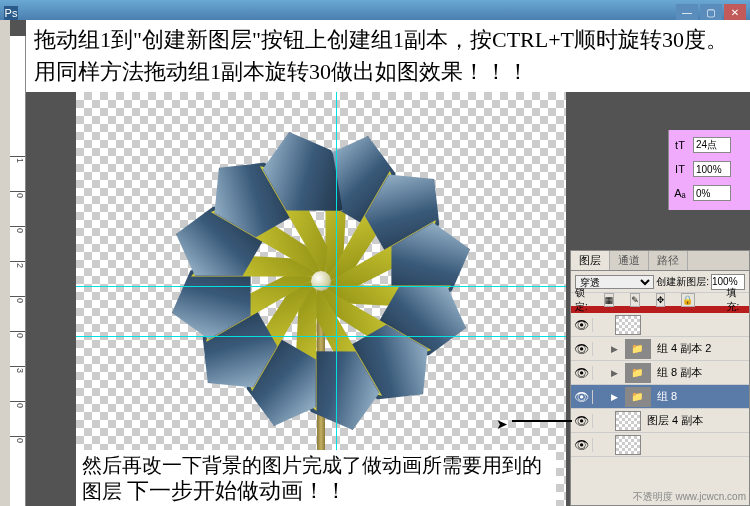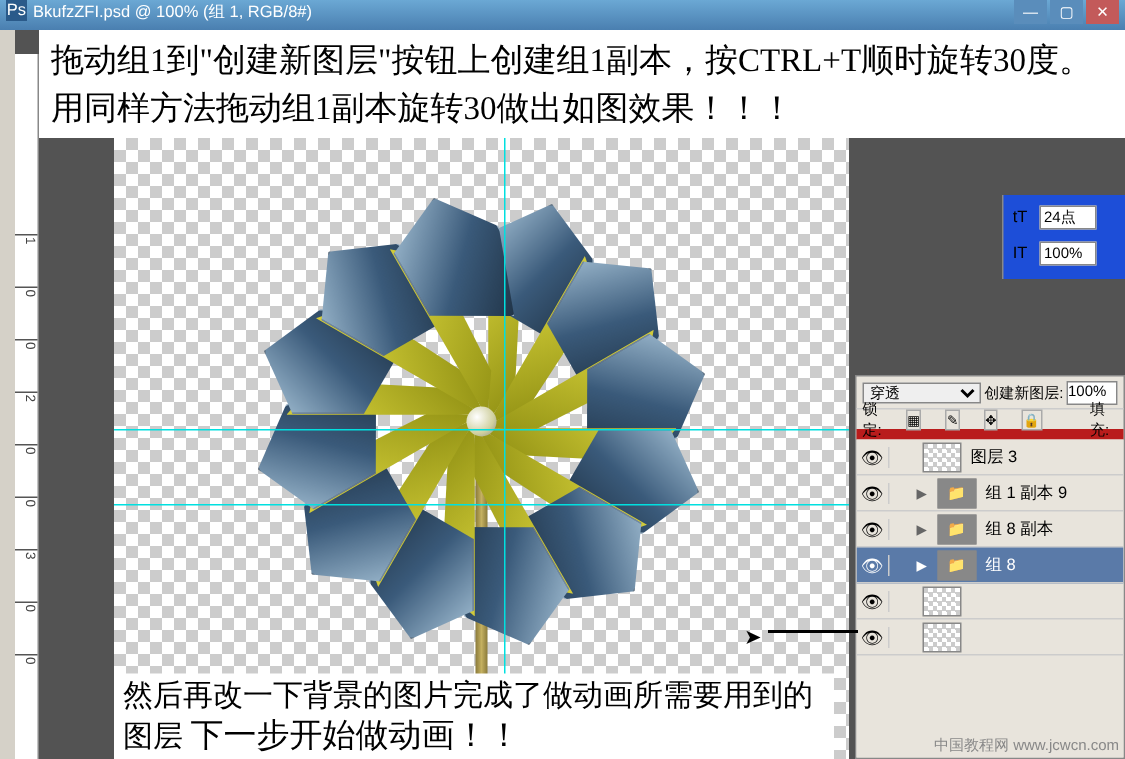--- a/index.html
+++ b/index.html
@@ -1,17 +1,17 @@
 <!DOCTYPE html>
 <html><head>
 <meta charset="utf-8">
 <style>
 *{margin:0;padding:0;box-sizing:border-box;font-family:"Microsoft YaHei","SimSun",sans-serif}
 body{width:750px;height:506px;overflow:hidden;background:#d5d1c8;position:relative;font-size:12px}
-.titlebar{height:20px;background:linear-gradient(#6ba8d4,#4a7fb0);display:flex;align-items:flex-start;padding:0 4px;color:#fff;font-size:11px}
+.titlebar{height:20px;background:linear-gradient(#6ba8d4,#4a7fb0);display:flex;align-items:flex-end;padding:0 4px;color:#fff;font-size:11px}
 .titlebar .ico{width:14px;height:14px;background:#2a5a8a;margin-right:4px;display:flex;align-items:center;justify-content:center}
 .titlebar .spacer{flex:1}
 .titlebar .winbtn{width:22px;height:16px;margin-left:2px;background:#5a8dbb;display:flex;align-items:center;justify-content:center;color:#fff;font-size:10px}
 .titlebar .close{background:#c35a5a}
 .overlay-top{position:absolute;left:26px;top:20px;right:0;background:#fff;padding:4px 8px;font-size:22px;line-height:32px;color:#000;z-index:50;font-family:"SimSun"}
 .workspace{position:absolute;left:0;top:20px;right:0;bottom:0;background:#535353}
 .ruler-h{position:absolute;left:26px;top:0;right:0;height:16px;background:#fff;border-bottom:1px solid #888;z-index:2}
 .ruler-h .tick{position:absolute;top:0;bottom:0;border-left:1px solid #555;font-size:9px;color:#444;padding-left:1px}
 .ruler-v{position:absolute;left:10px;top:16px;bottom:0;width:16px;background:#fff;border-right:1px solid #888;z-index:2}
 .ruler-v .tick{position:absolute;left:0;right:0;border-top:1px solid #555;font-size:9px;color:#444;writing-mode:vertical-rl;padding-top:1px}
@@ -22,21 +22,21 @@
 .stick{position:absolute;left:50%;top:50%;width:8px;height:260px;background:linear-gradient(90deg,#8a7a3a,#c4b060,#8a7a3a);transform:translateX(-50%)}
 .blade{position:absolute;left:0;top:0;transform-origin:0 0}
 .petal{position:absolute;left:-18px;top:-130px;width:45px;height:130px;background:linear-gradient(135deg,#d8d040 0%,#c4c030 40%,#8a8a10 100%);clip-path:polygon(50% 0,100% 15%,90% 80%,50% 100%,50% 100%)}
 .flap{position:absolute;left:5px;top:-145px;width:70px;height:95px;background:linear-gradient(135deg,#a8c4d8,#3a5a7a,#1a2a3a);clip-path:polygon(0 20%,60% 0,100% 40%,70% 100%,0 70%);border:1px solid rgba(255,255,255,.3)}
 .hub{position:absolute;left:-10px;top:-10px;width:20px;height:20px;border-radius:50%;background:radial-gradient(circle at 35% 35%,#fff,#d0d0a0 60%,#888)}
 .guide-h{position:absolute;left:0;right:0;height:1px;background:#00e0e0;z-index:5}
 .guide-v{position:absolute;top:0;bottom:0;width:1px;background:#00e0e0;z-index:5}
 .cursor{position:absolute;font-size:14px;color:#000;z-index:6}
 .overlay-bottom{position:absolute;left:76px;bottom:0;width:480px;background:#fff;padding:2px 6px;font-size:20px;color:#000;z-index:50;line-height:26px;font-family:"SimSun"}
 .overlay-bottom .big{font-size:22px}
-.right-char{position:absolute;right:0;top:130px;width:82px;background:#1d4ed8;border-left:1px solid #888;z-index:40;padding:4px 2px;font-size:11px}
+.right-char{position:absolute;right:0;top:130px;width:82px;background:#f0abfc;border-left:1px solid #888;z-index:40;padding:4px 2px;font-size:11px}
 .char-row{display:flex;align-items:center;height:22px;gap:4px;margin-bottom:2px}
 .char-row .ico{width:18px;text-align:center}
 .char-row input{width:38px;height:16px;font-size:10px;border:1px solid #888;padding:0 2px}
 .layers-panel{position:absolute;right:0;top:250px;width:180px;bottom:0;background:#e8e4dc;border:1px solid #888;z-index:45;display:flex;flex-direction:column;font-size:11px}
 .lp-tabs{display:flex;background:#d5d1c8;height:20px;border-bottom:1px solid #888}
 .lp-tab{padding:2px 8px;border-right:1px solid #aaa;color:#555}
 .lp-tab.active{background:#e8e4dc;color:#000}
 .lp-opts{display:flex;align-items:center;height:22px;padding:0 4px;gap:2px;border-bottom:1px solid #ccc}
 .lp-opts select{height:14px;font-size:10px;flex:1;border:1px solid #888}
 .lp-opts .opl{font-size:10px}
@@ -54,21 +54,20 @@
 .layer-row.sel .chev{color:#fff}
 .layer-row .name{flex:1;padding-left:2px}
 .arrow-line{position:absolute;z-index:46;border-top:2px solid #000}
 .watermark{position:absolute;right:4px;bottom:2px;font-size:10px;color:#888;z-index:60}
 </style>
 </head>
 <body>
 
 <div class="titlebar">
   <span class="ico">Ps</span>
-  <span>BkufzZFI.psd @ 100% (组 1, RGB/8#)</span>
   <span class="spacer"></span>
   <span class="winbtn">—</span>
   <span class="winbtn">▢</span>
   <span class="winbtn close">✕</span>
 </div>
 
 <div class="overlay-top">拖动组1到"创建新图层"按钮上创建组1副本，按CTRL+T顺时旋转30度。用同样方法拖动组1副本旋转30做出如图效果！！！</div>
 
 <div class="workspace">
   <div class="toolbar"></div>
@@ -166,79 +165,88 @@
 
 <div class="right-char">
   <div class="char-row">
       <span class="ico">tT</span>
       <input value="24点" style="">
     </div>
   <div class="char-row">
       <span class="ico">IT</span>
       <input value="100%" style="">
     </div>
+  <div class="char-row">
+      <span class="ico">Aₐ</span>
+      <input value="0%" style="">
+    </div>
 </div>
 
 <div class="layers-panel">
+  <div class="lp-tabs">
+    <div class="lp-tab active">图层</div>
+    <div class="lp-tab">通道</div>
+    <div class="lp-tab">路径</div>
+  </div>
   <div class="lp-opts">
     <select><option>穿透</option></select>
     <span class="opl">创建新图层:</span>
     <input value="100%" style="">
   </div>
   <div class="lp-lock">
     <span>锁定:</span>
     <span class="lico">▦</span>
     <span class="lico">✎</span>
     <span class="lico">✥</span>
     <span class="lico">🔒</span>
     <span style="flex:1"></span>
     <span>填充:</span>
     <input style="width: 34px; height: 14px; font-size: 10px; border: 1px solid rgb(136, 136, 136);" value="100%">
   </div>
   <div class="lp-list" id="layerList">
       <div class="layer-row">
         <div class="vis">👁</div>
         <div class="link"></div>
         <div class="thumb"></div>
-        <div class="name">图层 3</div>
       </div>
       <div class="layer-row group">
         <div class="vis">👁</div>
         <div class="link"></div>
         <span class="chev">▶</span>
         <div class="thumb">📁</div>
-        <div class="name">组 1 副本 9</div>
+        <div class="name">组 4 副本 2</div>
       </div>
       <div class="layer-row group">
         <div class="vis">👁</div>
         <div class="link"></div>
         <span class="chev">▶</span>
         <div class="thumb">📁</div>
         <div class="name">组 8 副本</div>
       </div>
       <div class="layer-row sel group">
         <div class="vis">👁</div>
         <div class="link"></div>
         <span class="chev">▶</span>
         <div class="thumb">📁</div>
         <div class="name">组 8</div>
       </div>
       <div class="layer-row">
         <div class="vis">👁</div>
         <div class="link"></div>
         <div class="thumb"></div>
+        <div class="name">图层 4 副本</div>
       </div>
       <div class="layer-row">
         <div class="vis">👁</div>
         <div class="link"></div>
         <div class="thumb"></div>
       </div>
     </div>
 </div>
 
 <div class="arrow-line" style="right:178px;top:420px;width:60px"></div>
 
 <div class="overlay-bottom">
   <span>然后再改一下背景的图片完成了做动画所需要用到的图层</span>
   <span class="big">下一步开始做动画！！</span>
 </div>
 
-<div class="watermark">中国教程网 www.jcwcn.com</div>
+<div class="watermark">不透明度 www.jcwcn.com</div>
 
 </body></html>

